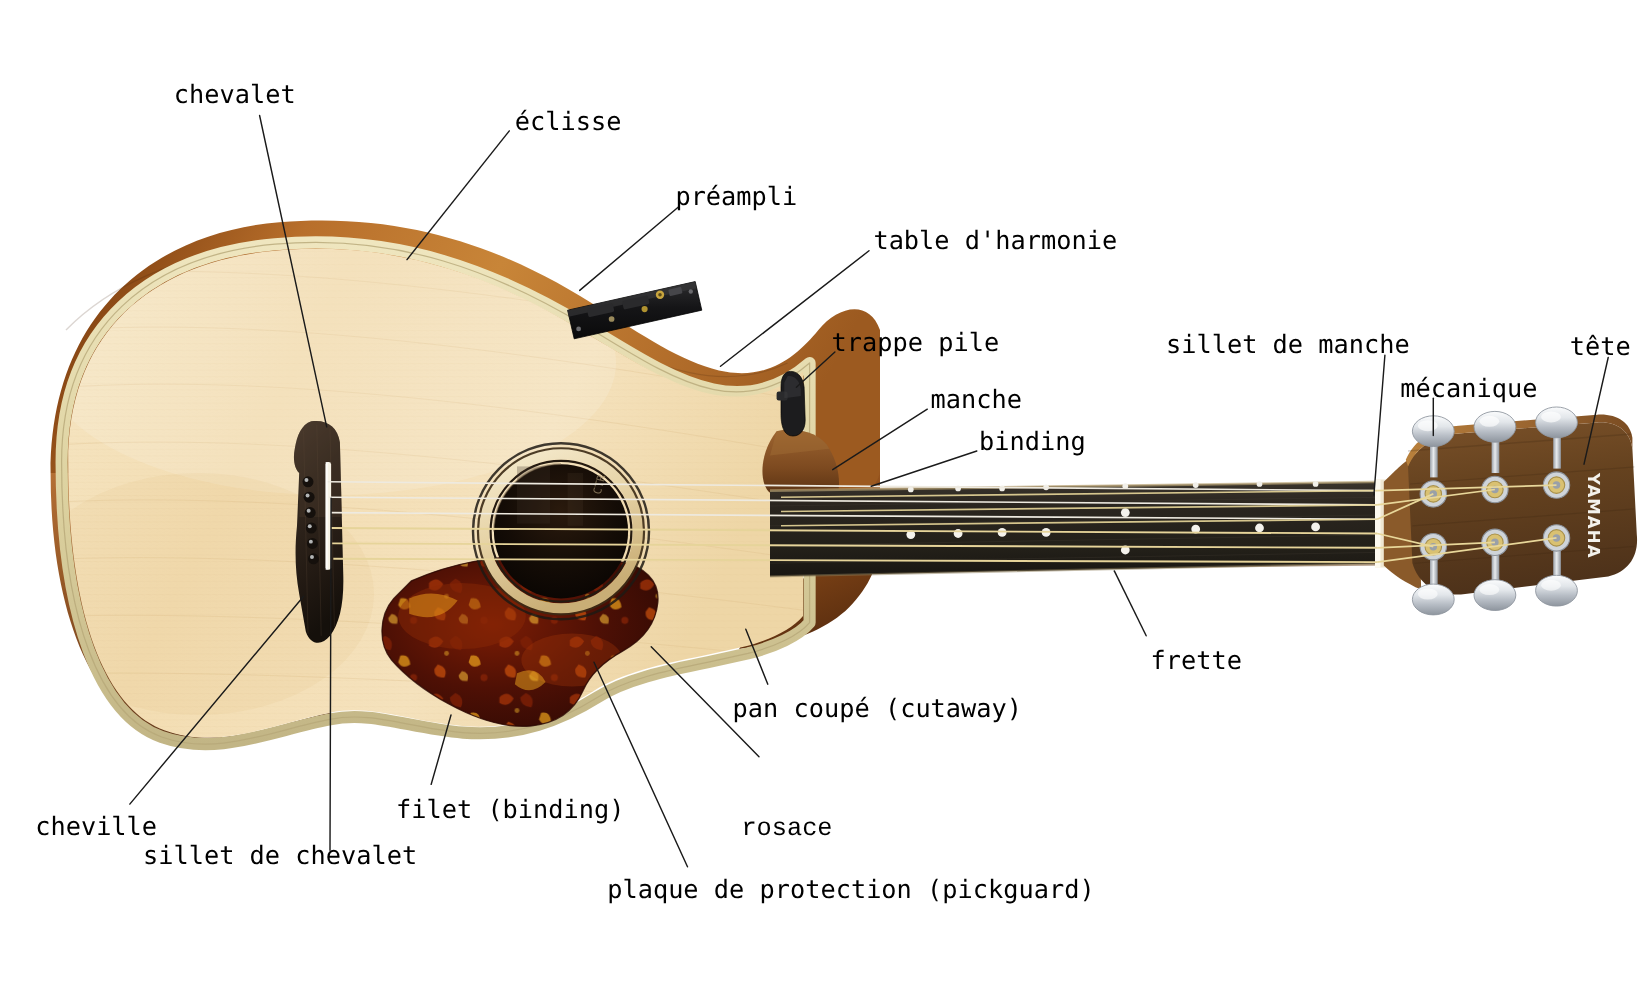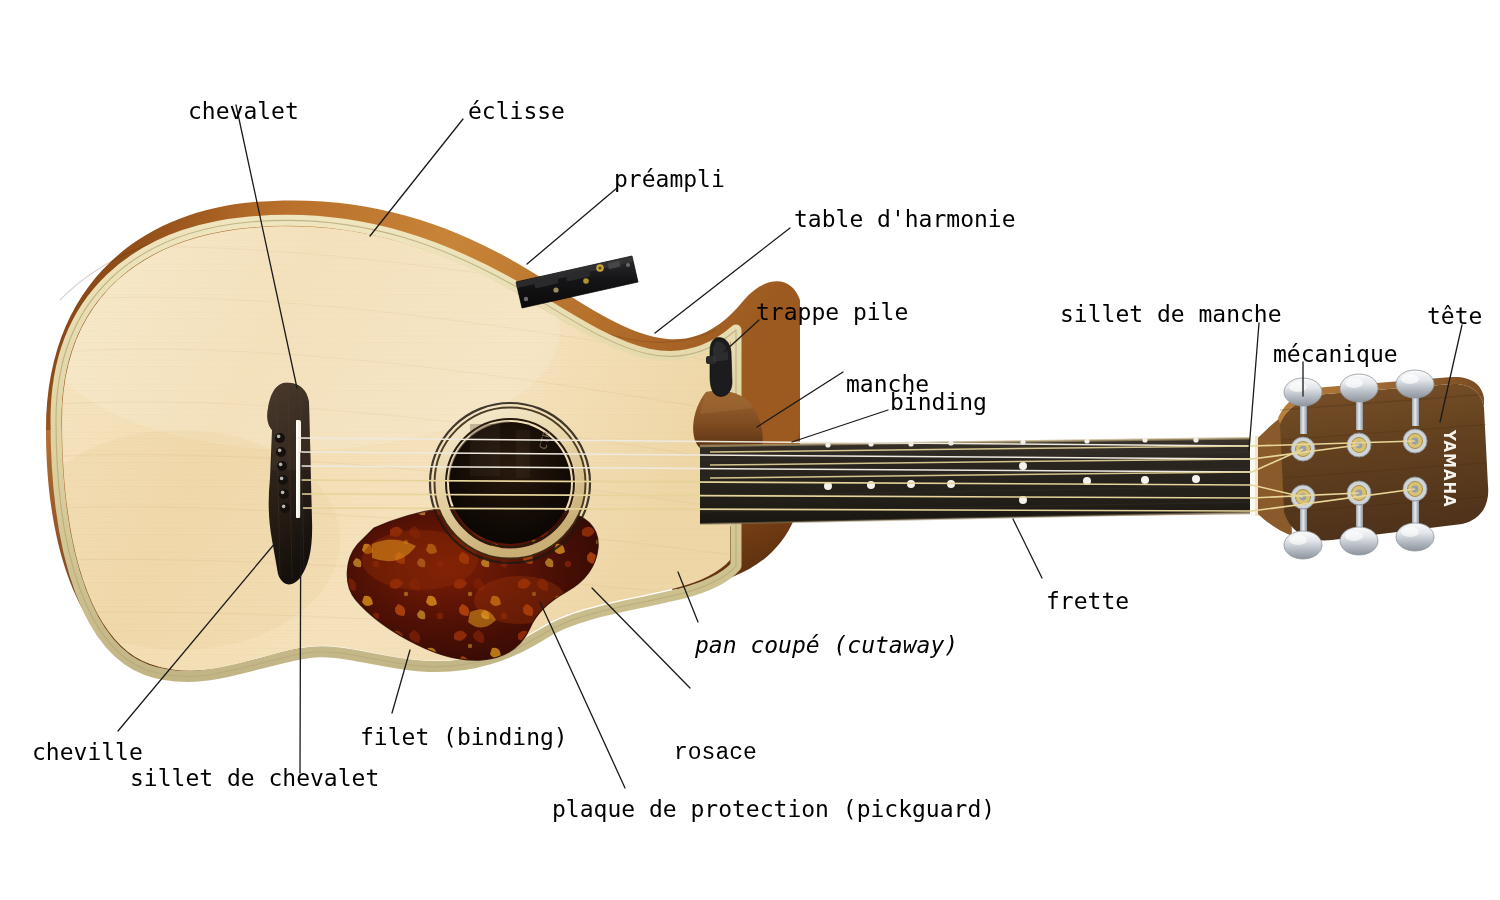--- a/index.html
+++ b/index.html
@@ -594,32 +594,32 @@
         <polyline points="698,622 678,572"></polyline>
         <polyline points="690,688 592,588"></polyline>
         <polyline points="392,713 410,650"></polyline>
         <polyline points="118,731 276,542"></polyline>
         <polyline points="300,773 301,453"></polyline>
         <polyline points="625,788 540,602"></polyline>
       </g>
 </svg>
 
 <div id="label-layer">
-      <div class="lbl" style="left: 158px; top: 100px; margin-left: 30px;">chevalet</div>
+      <div class="lbl" style="left: 158px; top: 76px;">chevalet</div>
       <div class="lbl" style="left: 468px; top: 100px;">éclisse</div>
       <div class="lbl" style="left: 614px; top: 168px;">préampli</div>
       <div class="lbl" style="left: 794px; top: 208px; text-align: right;">table d'harmonie</div>
       <div class="lbl" style="left: 756px; top: 301px;">trappe pile</div>
       <div class="lbl" style="left: 1060px; top: 303px;">sillet de manche</div>
       <div class="lbl" style="left: 1427px; top: 305px;">tête</div>
-      <div class="lbl" style="left: 846px; top: 353px; margin-top: 20px;">manche</div>
+      <div class="lbl" style="left: 846px; top: 353px;">manche</div>
       <div class="lbl" style="left: 1273px; top: 343px;">mécanique</div>
       <div class="lbl" style="left: 890px; top: 391px;">binding</div>
       <div class="lbl" style="left: 1046px; top: 590px;">frette</div>
-      <div class="lbl" style="left: 695px; top: 634px; font-style: italic;">pan coupé (cutaway)</div>
+      <div class="lbl" style="left: 666px; top: 634px;">pan coupé (cutaway)</div>
       <div class="lbl" style="left: 674px; top: 742px; font-family: Liberation Mono, monospace;">rosace</div>
       <div class="lbl" style="left: 360px; top: 726px;">filet (binding)</div>
       <div class="lbl" style="left: 32px; top: 741px;">cheville</div>
       <div class="lbl" style="left: 130px; top: 767px;">sillet de chevalet</div>
       <div class="lbl" style="left: 552px; top: 798px;">plaque de protection (pickguard)</div>
     </div>
 
 </div>
 
 </body></html>

